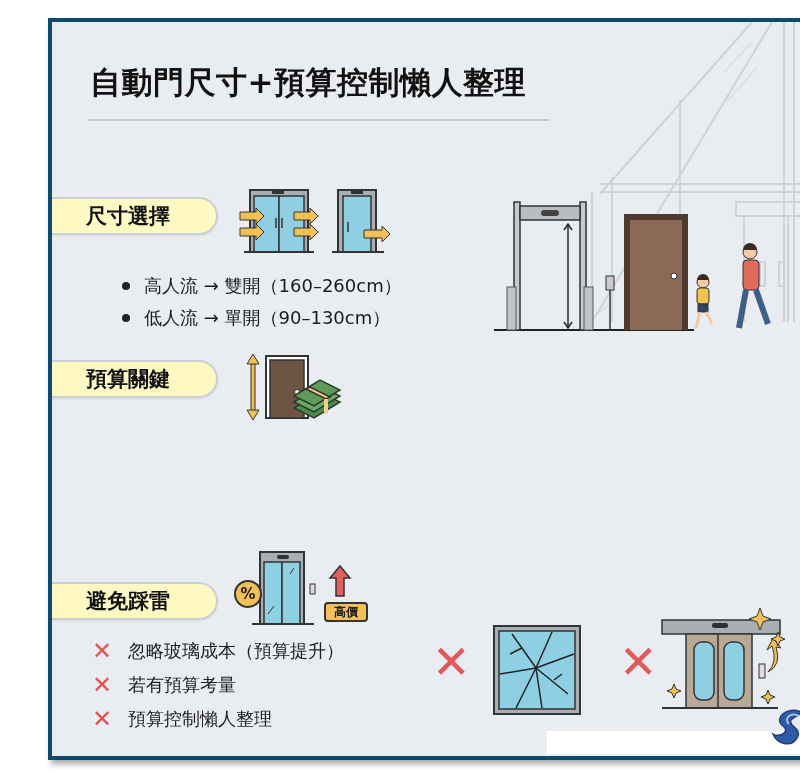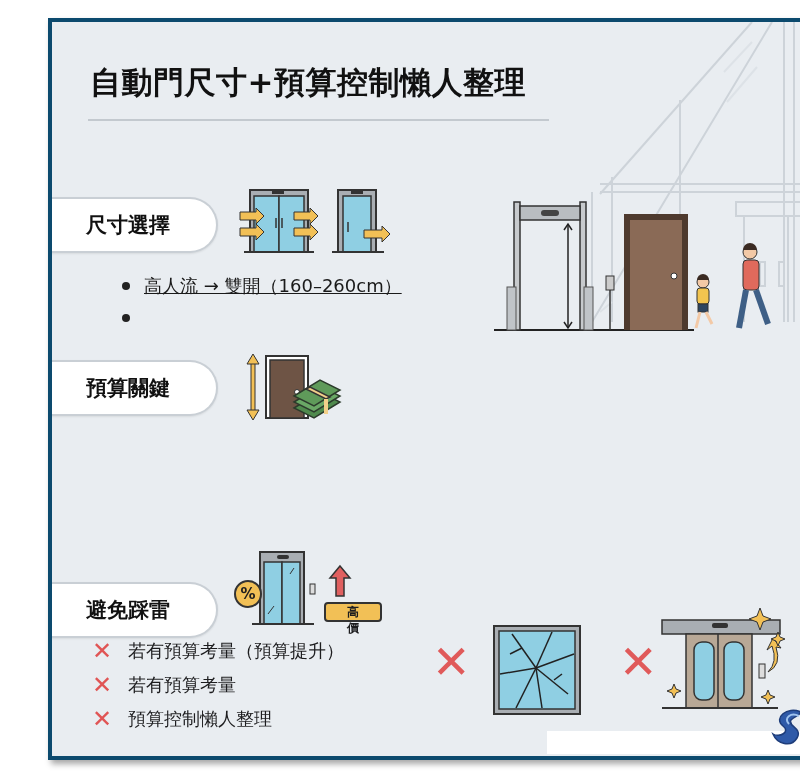--- a/index.html
+++ b/index.html
@@ -16,29 +16,29 @@
   }
   .bg-arch { position: absolute; left: 0; top: 0; width: 766px; height: 742px; pointer-events: none; }
 
   .title {
     position: absolute; left: 38px; top: 40px;
     font-size: 31px; font-weight: bold; letter-spacing: 0.5px; color: #111;
   }
   .title-rule { position: absolute; left: 36px; top: 97px; width: 461px; height: 2px; background: #c3c9cf; }
 
   .pill {
-    position: absolute; left: -2px; height: 56px; width: 168px;
-    background: #ffffff; border: 2px solid #c9cfd5; border-left: none;
+    position: absolute; left: -2px; height: 38px; width: 168px;
+    background: #fef9c3; border: 2px solid #c9cfd5; border-left: none;
     border-radius: 0 28px 28px 0;
     display: flex; align-items: center; padding-left: 36px;
     font-size: 21px; font-weight: bold; color: #111;
     box-shadow: 0 1px 2px rgba(0,0,0,0.08);
   }
 
-  .bullets { position: absolute; list-style: none; font-size: 18px; color: #1a1a1a; text-decoration: underline; }
+  .bullets { position: absolute; list-style: none; font-size: 18px; color: #1a1a1a; }
   .bullets li { display: flex; align-items: center; height: 32px; white-space: nowrap; }
   .bullets .dot { width: 8px; height: 8px; border-radius: 50%; background: #222; margin-right: 14px; flex: none; }
 
   .xlist { position: absolute; left: 40px; top: 612px; list-style: none; font-size: 18px; }
   .xlist li { display: flex; align-items: center; height: 34px; white-space: nowrap; }
   .xmark { color: #e05555; font-weight: bold; font-size: 24px; width: 30px; margin-right: 6px; line-height: 1; }
 
   .icon { position: absolute; }
   .big-x { position: absolute; color: #e05a5a; font-size: 46px; font-weight: bold; line-height: 1; }
 
@@ -134,20 +134,21 @@
     <polygon points="126,42 144,42 144,38 152,46 144,54 144,50 126,50" fill="#f2c056" stroke="#333" stroke-width="1"></polygon>
   </svg>
 
   <ul class="bullets" style="left:70px; top:248px;">
     <li>
         <span class="dot"></span>
         <span>高人流 → 雙開（160–260cm）</span>
       </li>
     <li>
         <span class="dot"></span>
+        <span>低人流 → 單開（90–130cm）</span>
       </li>
   </ul>
 
   <div class="pill" style="top:338px;">預算關鍵</div>
 
   <svg class="icon" style="left:192px; top:330px;" width="100" height="70" viewBox="0 0 100 70">
     <line x1="9" y1="6" x2="9" y2="64" stroke="#333" stroke-width="5"></line>
     <line x1="9" y1="6" x2="9" y2="64" stroke="#f2c056" stroke-width="3"></line>
     <polygon points="3,12 9,2 15,12" fill="#f2c056" stroke="#333" stroke-width="1"></polygon>
     <polygon points="3,58 9,68 15,58" fill="#f2c056" stroke="#333" stroke-width="1"></polygon>
@@ -172,27 +173,27 @@
       <rect x="34" y="12" width="18" height="62" fill="#8fcfe3" stroke="#333" stroke-width="1.5"></rect>
       <rect x="52" y="12" width="18" height="62" fill="#8fcfe3" stroke="#333" stroke-width="1.5"></rect>
       <rect x="47" y="5" width="12" height="4" rx="2" fill="#333"></rect>
       <line x1="60" y1="24" x2="64" y2="18" stroke="#333"></line>
       <line x1="38" y1="64" x2="44" y2="56" stroke="#333"></line>
       <line x1="22" y1="74" x2="84" y2="74" stroke="#333" stroke-width="2"></line>
       <rect x="80" y="34" width="5" height="10" fill="#ddd" stroke="#333"></rect>
       <polygon points="110,16 120,28 114,28 114,46 106,46 106,28 100,28" fill="#e06060" stroke="#333" stroke-width="1.5"></polygon>
     </svg>
     <div style="position:absolute; left:4px; top:30px; width:28px; height:28px; border-radius:50%; background:#f2c056; border:2px solid #333; display:flex; align-items:center; justify-content:center; font-size:15px; font-weight:bold;">%</div>
-    <div style="position:absolute; left:94px; top:52px; padding:0 21px; height:20px; border-radius:4px; background:#f2c056; border:2px solid #333; font-size:12px; font-weight:bold; line-height:16px;">高價</div>
+    <div style="position:absolute; left:94px; top:52px; padding:0 8px; height:20px; border-radius:4px; background:#f2c056; border:2px solid #333; font-size:12px; font-weight:bold; line-height:16px;">高價</div>
   </div>
 
   <ul class="xlist">
     <li>
         <span class="xmark">✕</span>
-        <span>若有預算考量（預算提升）</span>
+        <span>忽略玻璃成本（預算提升）</span>
       </li>
     <li>
         <span class="xmark">✕</span>
         <span>若有預算考量</span>
       </li>
     <li>
         <span class="xmark">✕</span>
         <span>預算控制懶人整理</span>
       </li>
   </ul>

